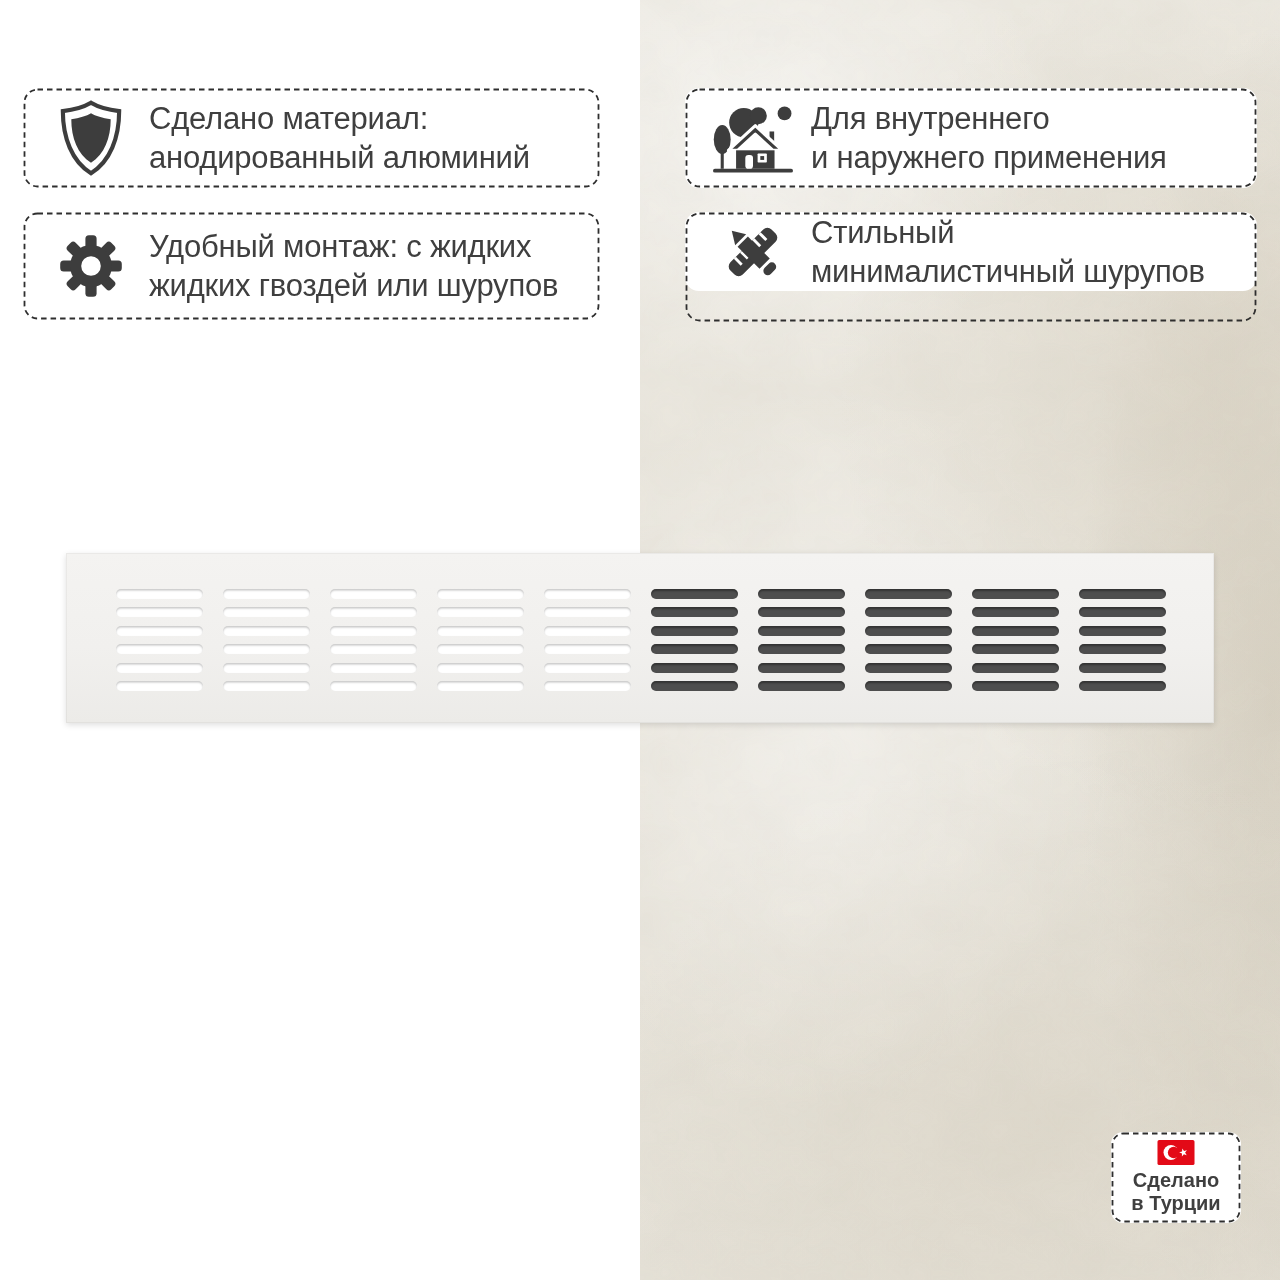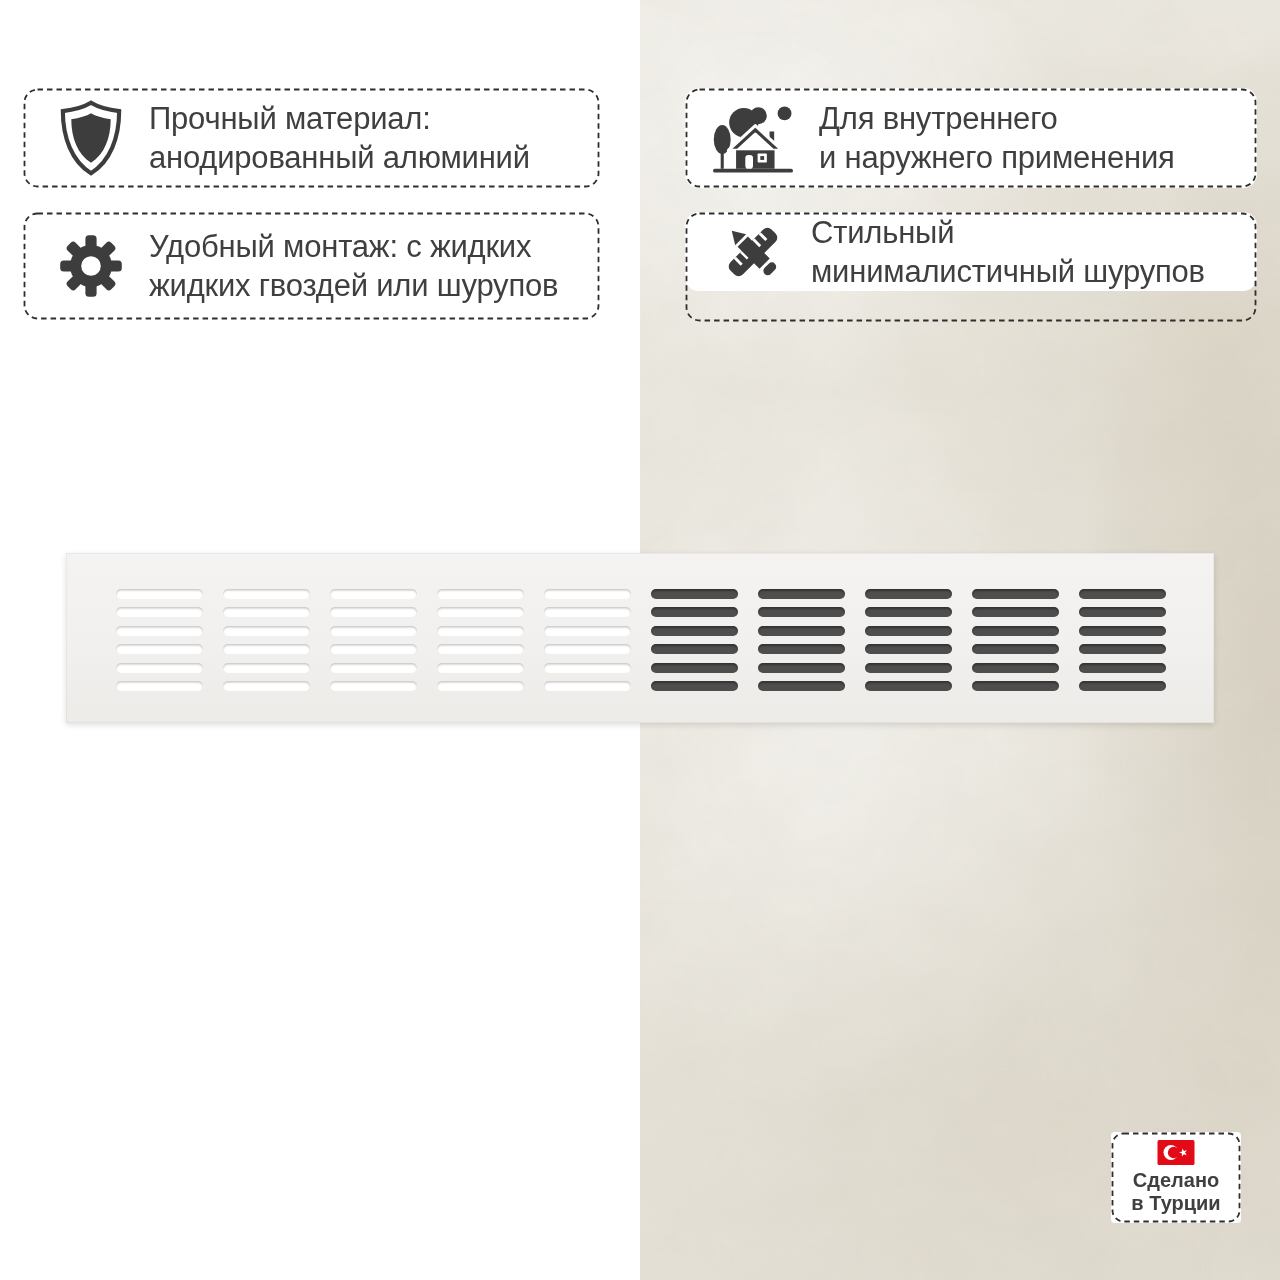--- a/index.html
+++ b/index.html
@@ -30,41 +30,41 @@
   .feature{
     position:absolute;background:#fff;border-radius:14px;
     display:flex;align-items:center;
   }
   .feature .dash, .badge .dash{position:absolute;left:0;top:0;pointer-events:none;}
   .dash rect{fill:none;stroke:var(--border);stroke-width:1.8;stroke-dasharray:5.5 4;}
   .icon-wrap{flex:0 0 auto;width:80px;margin-left:28px;display:flex;justify-content:center;align-items:center;}
   .feature .text{margin-left:18px;font-size:31px;line-height:39px;font-weight:500;letter-spacing:-0.2px;}
   #box1{left:23px;top:88px;width:577px;height:100px;}
   #box2{left:23px;top:212px;width:577px;height:108px;}
-  #box3{left:685px;top:88px;width:572px;height:100px;gap:8px;}
+  #box3{left:685px;top:88px;width:572px;height:100px;}
   #box4{left:685px;top:212px;width:572px;height:79px;}
   
   .ic-fill{fill:var(--icon);}
   .ic-stroke{fill:none;stroke:var(--icon);}
   .ic-white{fill:#ffffff;}
   .ic-white-stroke{stroke:#ffffff;}
   
   .grille{
     position:absolute;left:66px;top:553px;width:1148px;height:170px;
     background:linear-gradient(180deg,#f4f3f1,var(--panel) 55%,#ecebe8);
     box-shadow:0 2px 6px rgba(0,0,0,0.13), inset 0 0 0 1px rgba(0,0,0,0.04);
   }
   .slots{display:flex;gap:20px;padding:36px 0 0 50px;}
   .slot-col{display:flex;flex-direction:column;gap:8.4px;}
   .slot{width:87px;height:10px;border-radius:5.5px;}
   .slot-col.light .slot{background:var(--slot-light);box-shadow:inset 0 1.5px 2px rgba(0,0,0,0.22);}
   .slot-col.dark  .slot{background:var(--slot-dark); box-shadow:inset 0 2px 2px rgba(0,0,0,0.35);}
   
   .badge{
-    position:absolute;left:1111px;top:1132px;width:130px;height:91px;background:#fff;border-radius:4px;
+    position:absolute;left:1111px;top:1132px;width:130px;height:91px;background:#fff;border-radius:12px;
     display:flex;flex-direction:column;align-items:center;justify-content:center;
   }
   .badge .flag{margin-bottom:4px;}
   .badge .line{font-size:20px;line-height:23px;font-weight:700;color:var(--text);}
 </style>
 </head>
 <body>
 
 <div class="canvas">
 
@@ -85,21 +85,21 @@
     <svg class="dash" width="577" height="100">
       <rect x="1.5" y="1.5" width="574" height="97" rx="13"></rect>
     </svg>
     <div class="icon-wrap">
       <svg width="64" height="76" viewBox="0 0 100 118">
         <path class="ic-stroke" stroke-width="6.5" d="M50 4 C60 10 76 15 94 17 C94 58 80 96 50 114 C20 96 6 58 6 17 C24 15 40 10 50 4 Z"></path>
         <path class="ic-fill" transform="translate(50,59) scale(0.70) translate(-50,-59)" d="M50 4 C60 10 76 15 94 17 C94 58 80 96 50 114 C20 96 6 58 6 17 C24 15 40 10 50 4 Z"></path>
       </svg>
     </div>
     <div class="text">
-      <div>Прочный материал:</div>
+      <div>Сделано материал:</div>
       <div>анодированный алюминий</div>
     </div>
   </div>
 
   <div class="feature" id="box2">
     <svg class="dash" width="577" height="108">
       <rect x="1.5" y="1.5" width="574" height="105" rx="13"></rect>
     </svg>
     <div class="icon-wrap">
       <svg width="70" height="70" viewBox="0 0 100 100">

